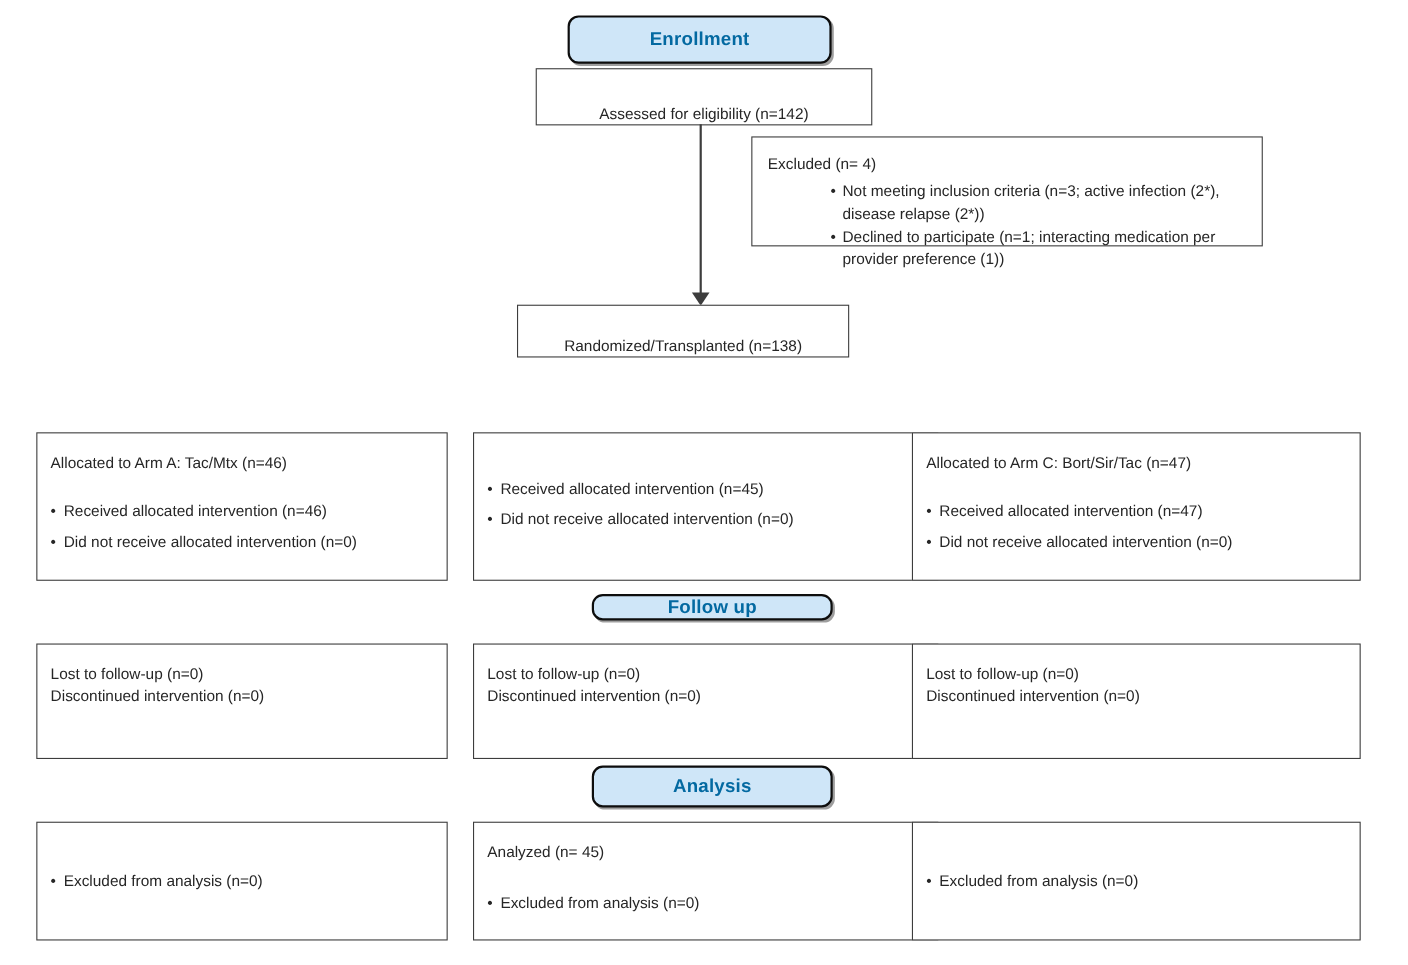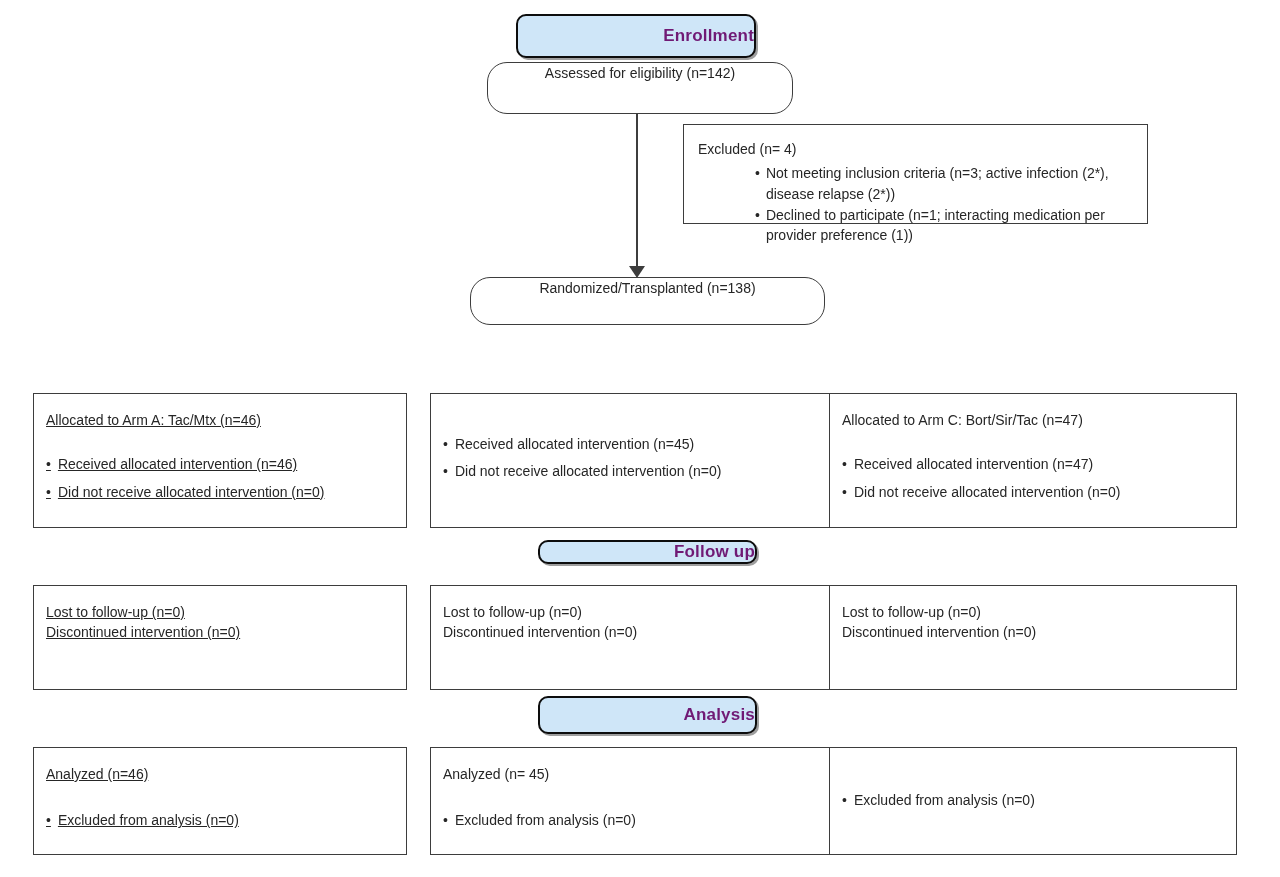--- a/index.html
+++ b/index.html
@@ -18,47 +18,46 @@
   }
   .phase-header {
     position: absolute;
     box-sizing: border-box;
     background: #cfe6f8;
     border: 2.5px solid #0d0d0d;
     border-radius: 10px;
     box-shadow: 2px 2px 0 rgba(40,40,40,0.45);
     display: flex;
     align-items: center;
-    justify-content: flex-end;
+    justify-content: center;
     font-weight: bold;
     font-size: 17px;
-    color: #701a75;
+    color: #0369a1;
     letter-spacing: 0.2px;
   }
   .box {
     position: absolute;
     box-sizing: border-box;
     background: #ffffff;
     border: 1.6px solid #3d3d3d;
     font-size: 14px;
     color: #262626;
     line-height: 1.45;
   }
   .box.center {
     display: flex;
-    align-items: flex-start;
+    align-items: flex-end;
     justify-content: center;
     text-align: center;
-    border-radius: 20px;
   }
   .box.pad {
     padding: 16px 12px 10px 12px;
   }
   
-  .col1 { left: 33px;  width: 374px; text-decoration: underline; }
+  .col1 { left: 33px;  width: 374px; }
   .col2 { left: 430px; width: 423px; }
   .col3 { left: 829px; width: 408px; }
   
   .row-alloc    { top: 393px; height: 135px; }
   .row-followup { top: 585px; height: 105px; }
   .row-analysis { top: 747px; height: 108px; }
 
   .bullets { margin-top: 24px; }
   .bullet-line {
     display: flex;
@@ -116,21 +115,21 @@
     <div class="excluded-bullet">
       <span class="bullet-glyph">•</span>
       <span>Not meeting inclusion criteria (n=3; active infection (2*), disease relapse (2*))</span>
     </div>
     <div class="excluded-bullet">
       <span class="bullet-glyph">•</span>
       <span>Declined to participate (n=1; interacting medication per provider preference (1))</span>
     </div>
   </div>
 
-  <div class="box center" style="left:470px; top:277px; width:355px; height:48px;">
+  <div class="box center" style="left:470px; top:277px; width:302px; height:48px;">
     <span>Randomized/Transplanted (n=138)</span>
   </div>
 
 
   <div class="box pad row-alloc col1">
     <div>Allocated to Arm A: Tac/Mtx (n=46)</div>
     <div class="bullets">
       <div class="bullet-line">
         <span class="bullet-glyph">•</span>
         <span>Received allocated intervention (n=46)</span>
@@ -184,21 +183,20 @@
   <div class="box pad row-followup col3">
     <div>Lost to follow-up (n=0)</div>
     <div>Discontinued intervention (n=0)</div>
   </div>
 
   <div class="phase-header" style="left:538px; top:696px; width:219px; height:38px;">
     <span>Analysis</span>
   </div>
 
   <div class="box pad row-analysis col1">
-    <div>Analyzed (n=46)</div>
     <div class="bullets" style="margin-top:26px;">
       <div class="bullet-line">
         <span class="bullet-glyph">•</span>
         <span>Excluded from analysis (n=0)</span>
       </div>
     </div>
   </div>
   <div class="box pad row-analysis col2">
     <div>Analyzed (n= 45)</div>
     <div class="bullets" style="margin-top:26px;">

